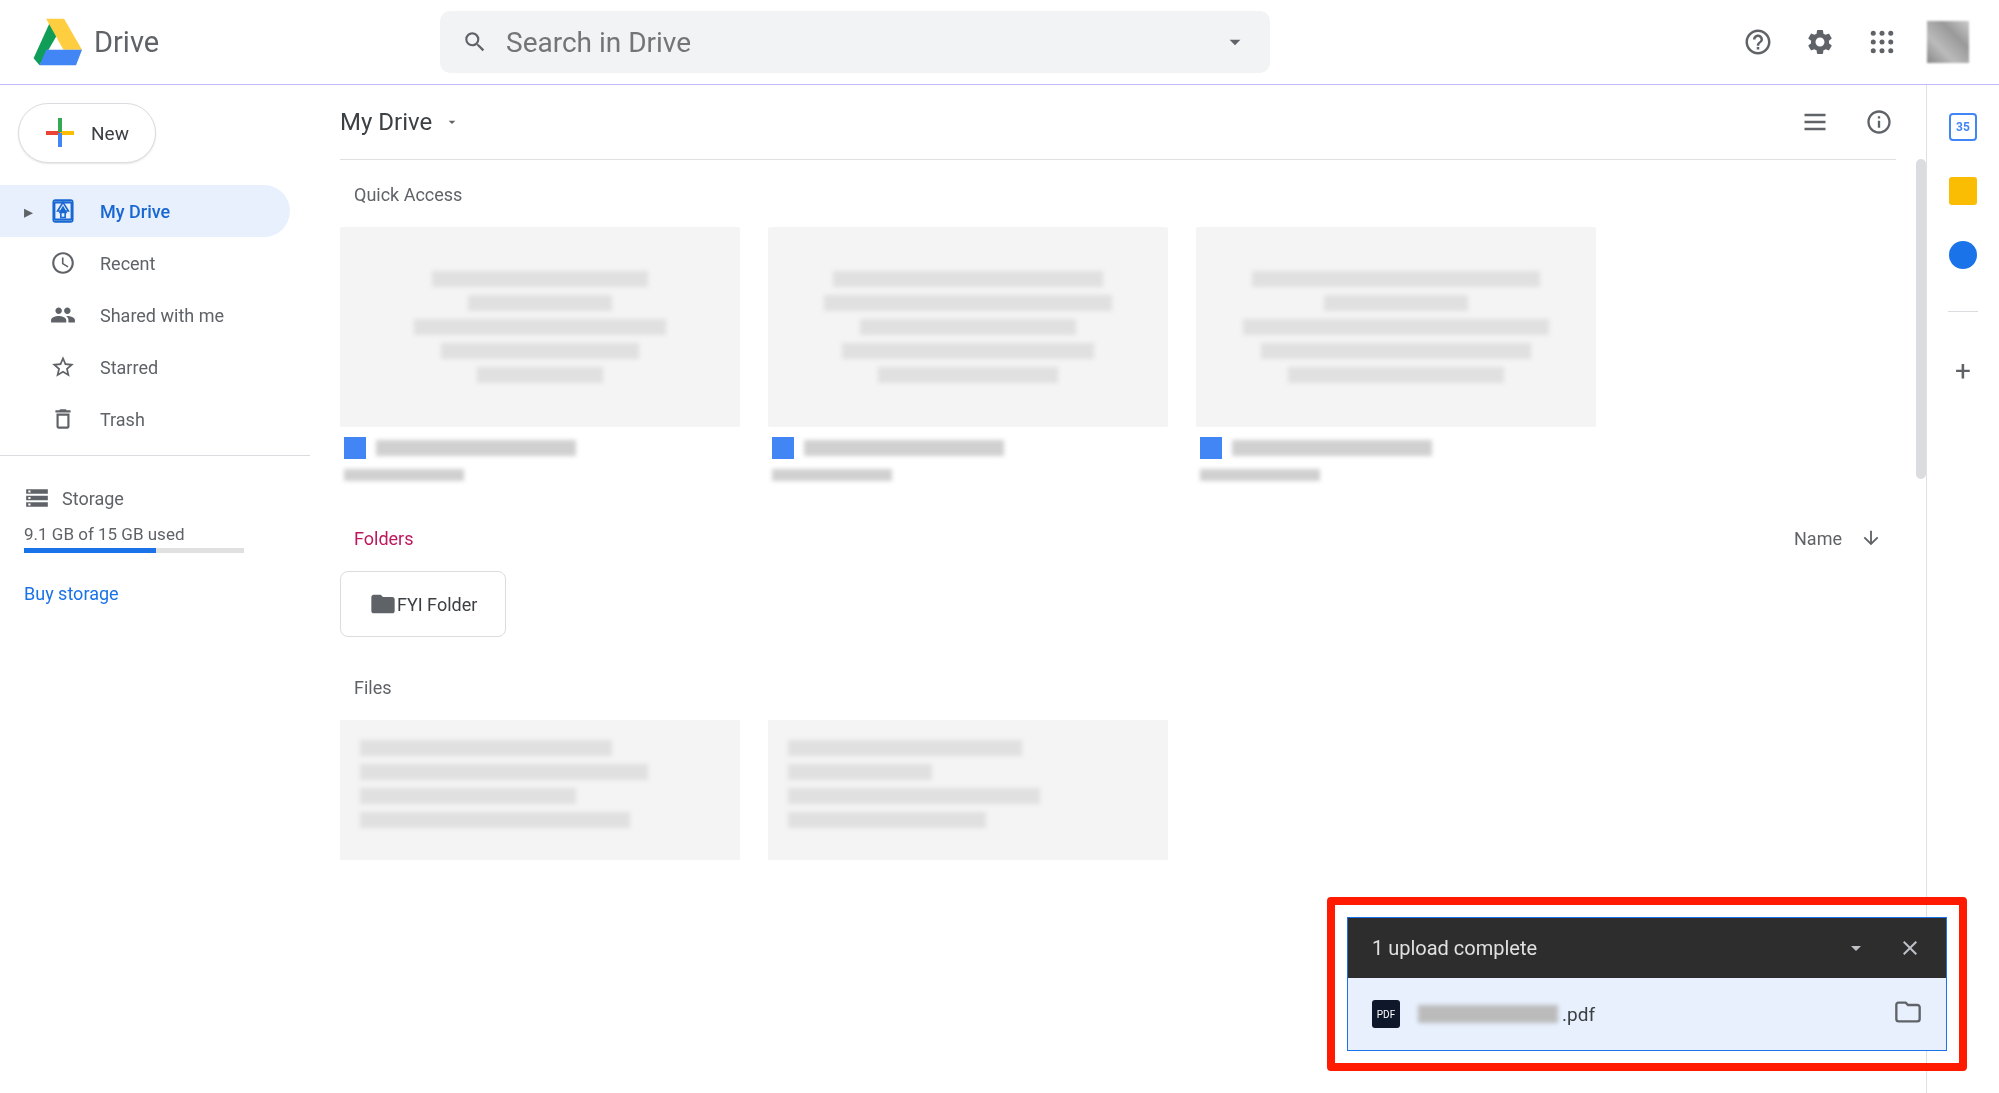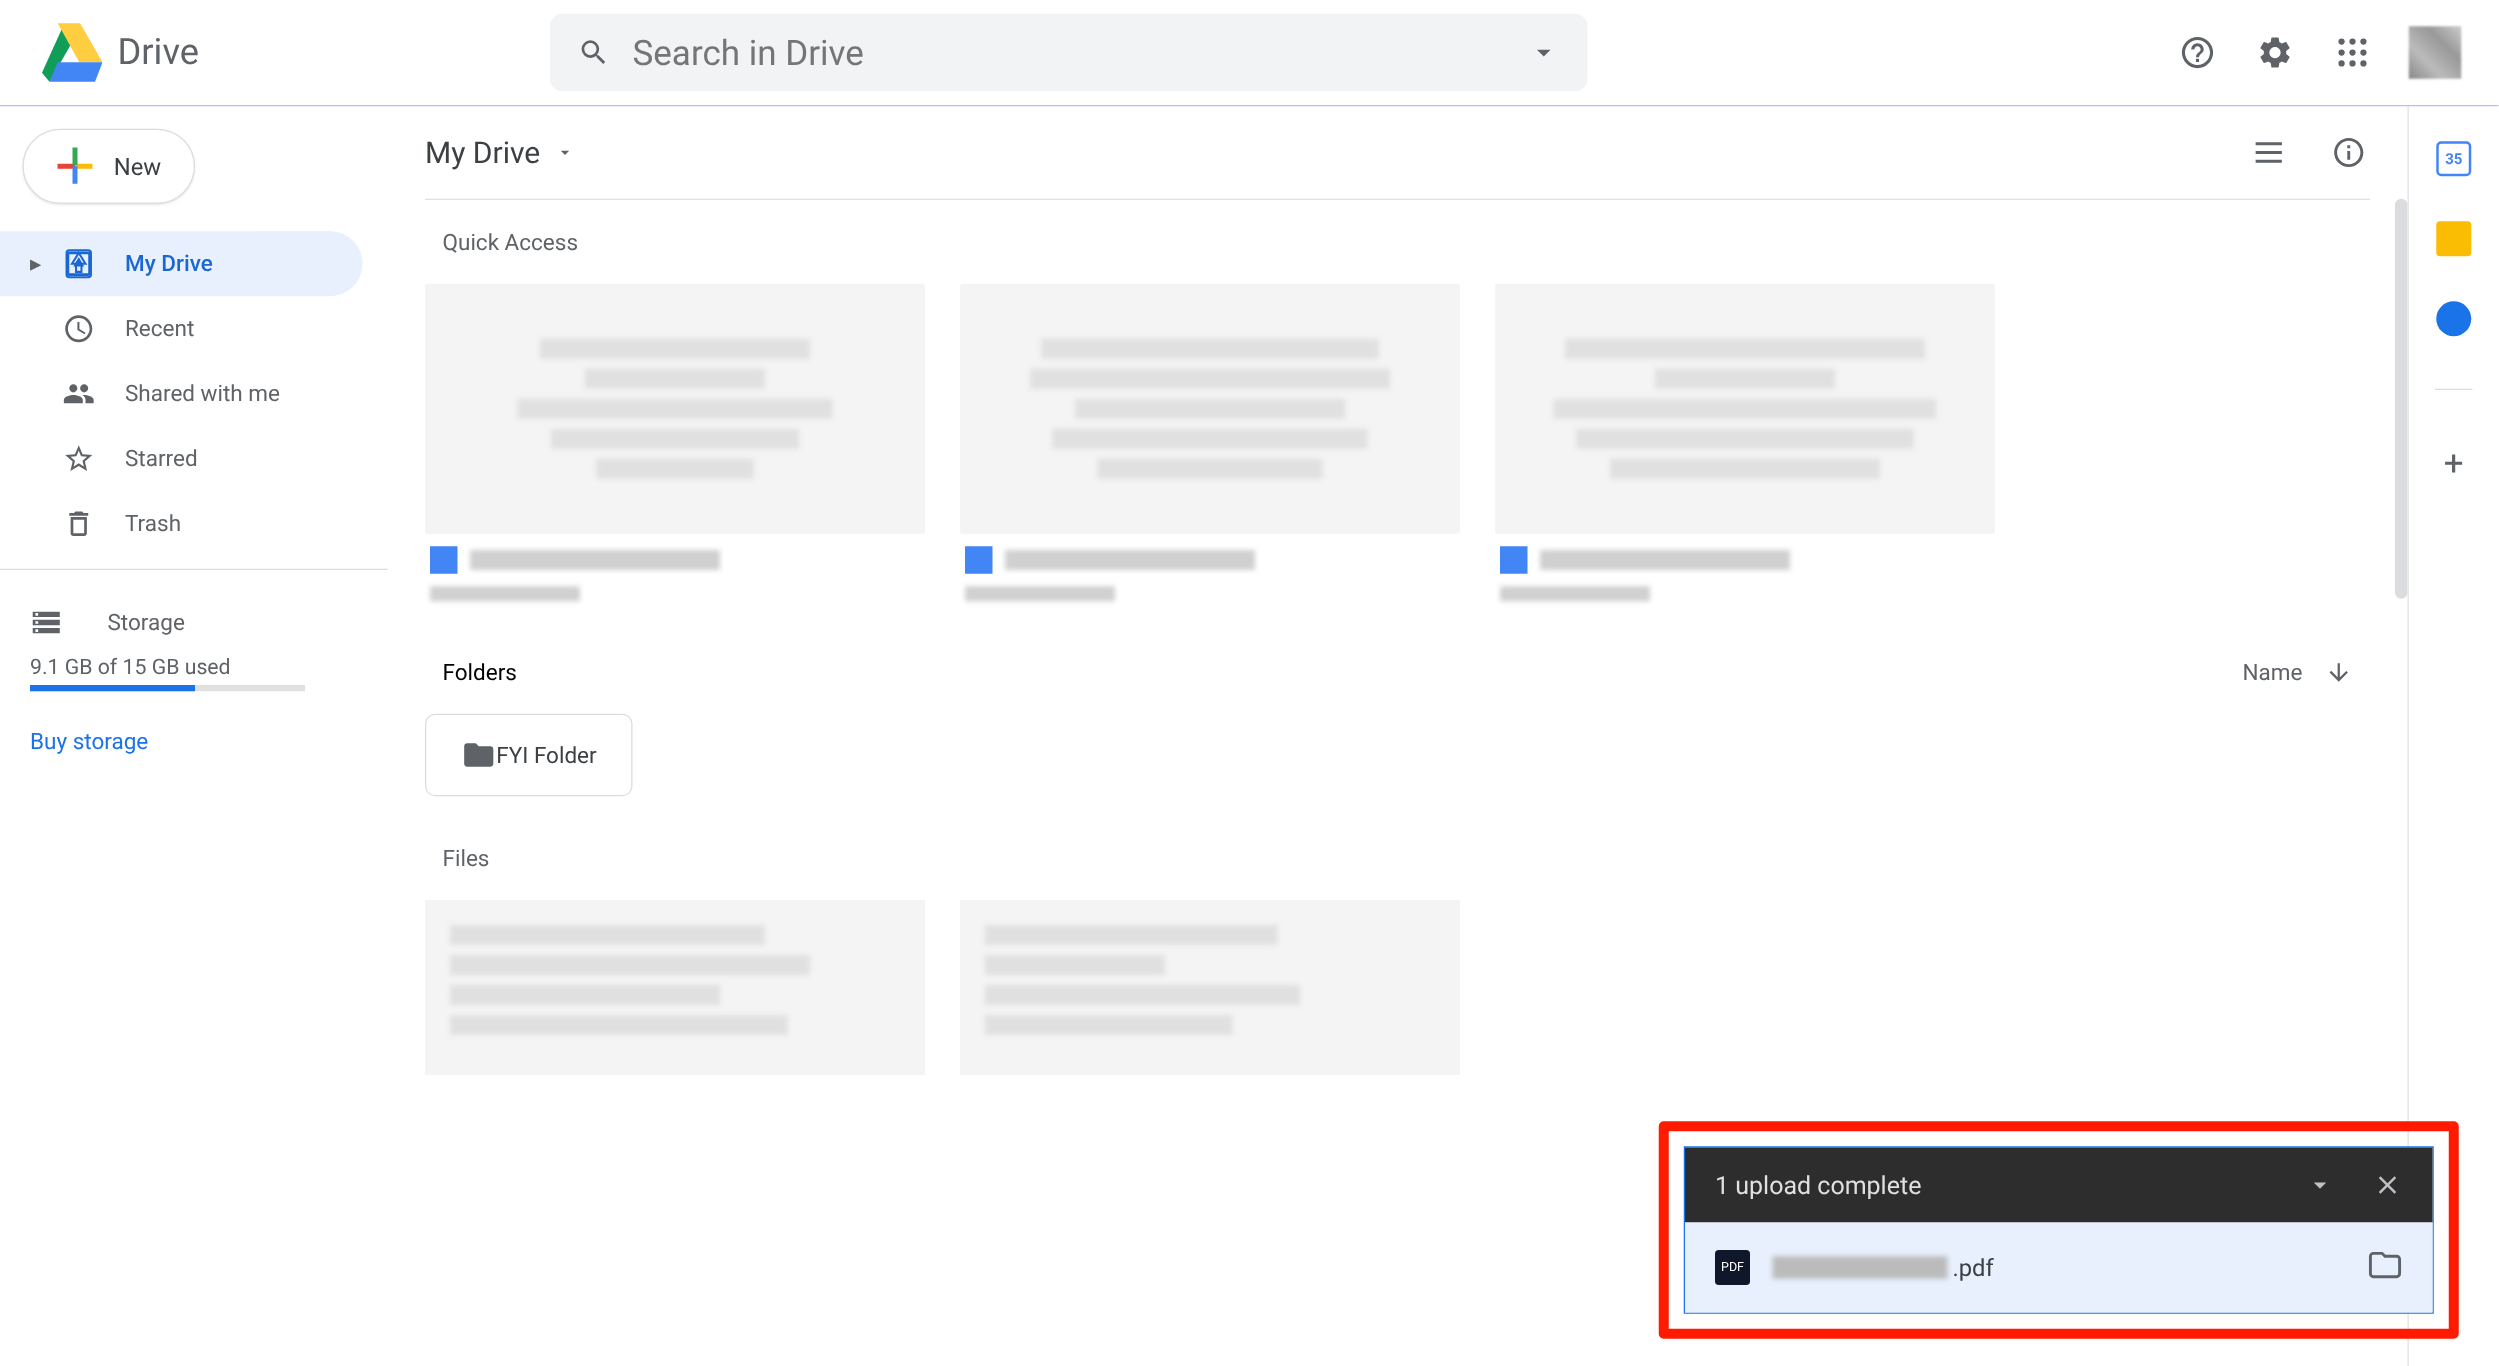--- a/index.html
+++ b/index.html
@@ -30,21 +30,21 @@
   .plus-icon .r { position:absolute; width:14px; height:4px; left:1px; top:13px; background:#ea4335;}
   .plus-icon .g { position:absolute; width:4px; height:14px; left:13px; top:0; background:#34a853;}
 
   .nav-item { display: flex; align-items: center; gap: 24px; height: 52px; padding-left: 24px; font-size: 18px; color: #5f6368; border-radius: 0 26px 26px 0; cursor: pointer; margin-right: 20px; }
   .nav-item.active { background: #e8f0fe; color: #1967d2; font-weight: 500; }
   .nav-item .chev { width: 12px; color: #5f6368; margin-right: -10px; }
   .nav-item svg { width: 26px; height: 26px; fill: currentColor; }
   .nav-item.active svg { fill: #1967d2; }
   .divider { height: 1px; background: #dadce0; margin: 10px 0; }
   .storage { padding-left: 24px; padding-top: 6px;}
-  .storage-row { display:flex; align-items:center; gap:36px; height:52px; color:#5f6368; font-size:18px;}
+  .storage-row { display:flex; align-items:center; gap:12px; height:52px; color:#5f6368; font-size:18px;}
   .storage-row svg { width:26px; height:26px; fill:#5f6368;}
   .storage-bar { width: 220px; height: 5px; background: #e0e0e0; margin: 4px 0 0 0; position:relative;}
   .storage-bar .fill { height:100%; width: 60%; background:#1a73e8;}
   .storage-text { font-size: 17px; color:#5f6368; margin-top: 0;}
   .buy-link { color:#1a73e8; font-size:18px; margin-top: 30px; display:block; cursor:pointer;}
 
   
   .main { flex: 1; border-right: 1px solid #e0e0e0; padding: 0 30px; overflow-y: auto; position:relative;}
   .breadcrumb-row { display:flex; align-items:center; height:74px; }
   .breadcrumb { font-size: 24px; color:#3c4043; display:flex; align-items:center; gap:12px; cursor:pointer;}
@@ -56,21 +56,21 @@
   .section-label { font-size:18px; color:#5f6368; margin: 6px 0 22px 14px;}
   .qa-row { display:flex; gap:28px;}
   .qa-card { width:400px; height:260px; background:#fff; }
   .qa-preview { height:200px; background:#f4f4f4; border-radius:2px; padding: 20px; display:flex; flex-direction:column; gap:8px; align-items:center; justify-content:center;}
   .blur-line { height:16px; background:#e0e0e0; filter:blur(2px);}
   .qa-meta { display:flex; align-items:center; gap:10px; padding:10px 4px;}
   .bluebox { width:22px; height:22px; background:#4285f4;}
   .blur-text { height:16px; background:#d0d0d0; filter:blur(2px); flex:1; max-width:200px;}
 
   .folders-header { display:flex; align-items:center; margin: 40px 14px 22px 14px;}
-  .folders-header .lbl { font-size:18px; color:#000000;}
+  .folders-header .lbl { font-size:18px; color:#be185d;}
   .sort { margin-left:auto; display:flex; align-items:center; gap:18px; color:#5f6368; font-size:18px;}
   .sort svg { width:22px; height:22px; fill:#5f6368;}
 
   .folder-card { display:inline-flex; align-items:center; border:1px solid #dadce0; border-radius:8px; padding: 18px 28px; font-size:18px; color:#3c4043; margin-left:0; cursor:pointer;}
   .folder-card svg { width:28px; height:28px; fill:#5f6368;}
 
   .files-row { display:flex; gap:28px; margin-top:20px;}
   .file-card { width:400px; height:140px; background:#f4f4f4; padding:20px; display:flex; flex-direction:column; gap:8px;}
   .file-card .blur-line { background:#e0e0e0;}
 

